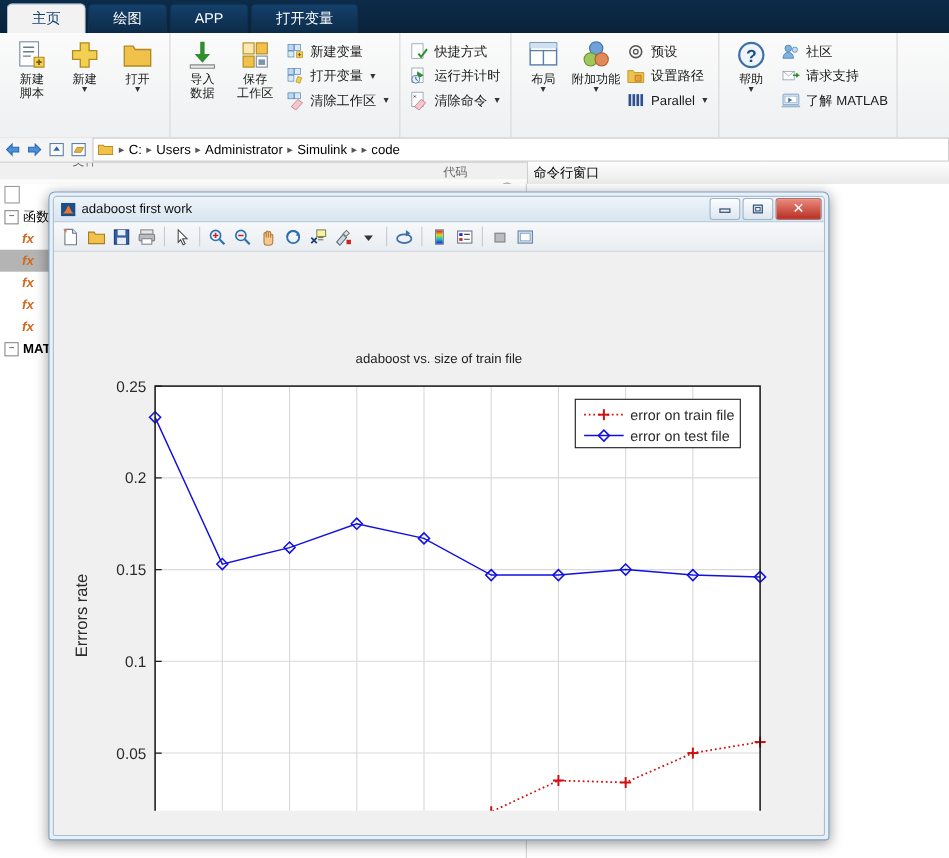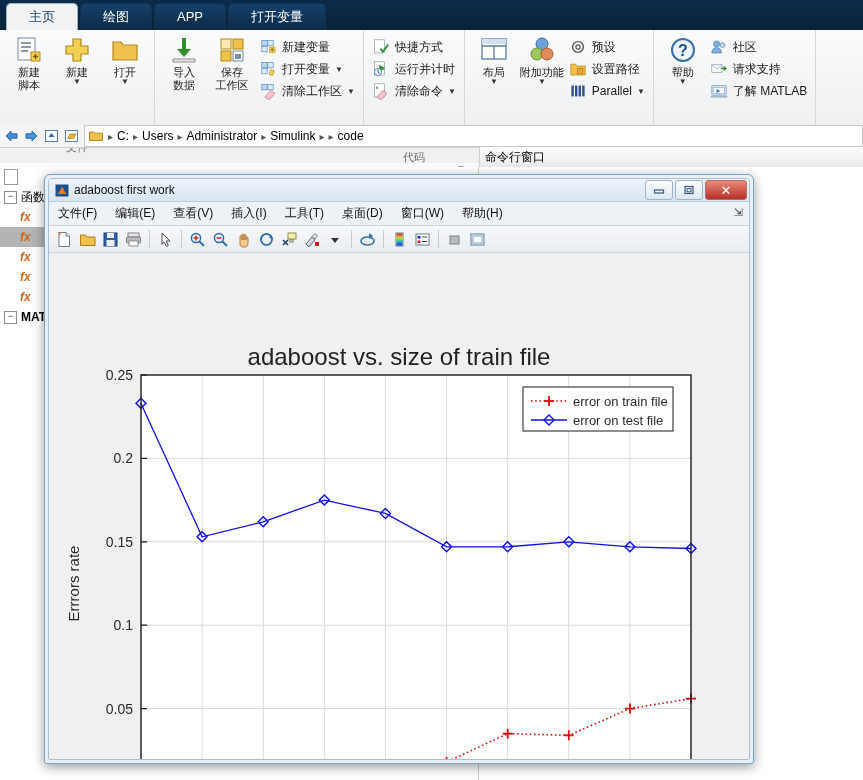--- a/index.html
+++ b/index.html
@@ -89,21 +89,21 @@
   .figmenu .dock{position:absolute;right:6px;top:4px;font-size:11px;color:#333;}
 
   .figtool{height:26px;background:linear-gradient(#f7f8fa,#e9edf1);border-bottom:1px solid #cdd6df;
     display:flex;align-items:center;padding-left:4px;}
   .ti{width:23px;height:22px;display:flex;align-items:center;justify-content:center;}
   .tsep{width:1px;height:18px;background:#c4ccd4;margin:0 4px;}
 
   
   .plotarea{position:relative;width:700px;height:508px;background:#f0f0f0;}
   .chart-title{position:absolute;left:0;top:90px;width:700px;text-align:center;
-    font-size:24px;color:#222;}
+    font-size:12px;color:#222;}
   svg{display:block;}
 
   
 </style>
 </head>
 <body>
 
 <div id="app">
 
   <div class="ribbon-top">
@@ -475,31 +475,20 @@
                 <rect x="2" y="1.5" width="8" height="7" fill="none" stroke="#3b597a" stroke-width="1.2"></rect>
                 <rect x="4" y="3.6" width="4" height="3.2" fill="none" stroke="#3b597a" stroke-width="1"></rect>
               </svg>
           </span>
           <span class="wbtn close">
               <span>✕</span>
             </span>
         </span>
       </div>
 
-      <div class="figmenu" id="figmenu">
-        <span class="mi">文件(F)</span>
-          <span class="mi">编辑(E)</span>
-          <span class="mi">查看(V)</span>
-          <span class="mi">插入(I)</span>
-          <span class="mi">工具(T)</span>
-          <span class="mi">桌面(D)</span>
-          <span class="mi">窗口(W)</span>
-          <span class="mi">帮助(H)</span>
-          <span class="dock">⇲</span>
-      </div>
 
       <div class="figtool" id="figtool">
           <div class="ti">
             <svg width="17" height="17" viewBox="0 0 17 17">
               <path d="M3 1.5h7l3.5 3.5v10.5H3z" fill="#fff" stroke="#6a7b8c"></path>
               <path d="M10 1.5v3.5h3.5" fill="#dde7f0" stroke="#6a7b8c"></path>
               <path d="M1.5 1.5l3 0 0 3" fill="#e8762c"></path>
             </svg>
           </div>
           <div class="ti">

